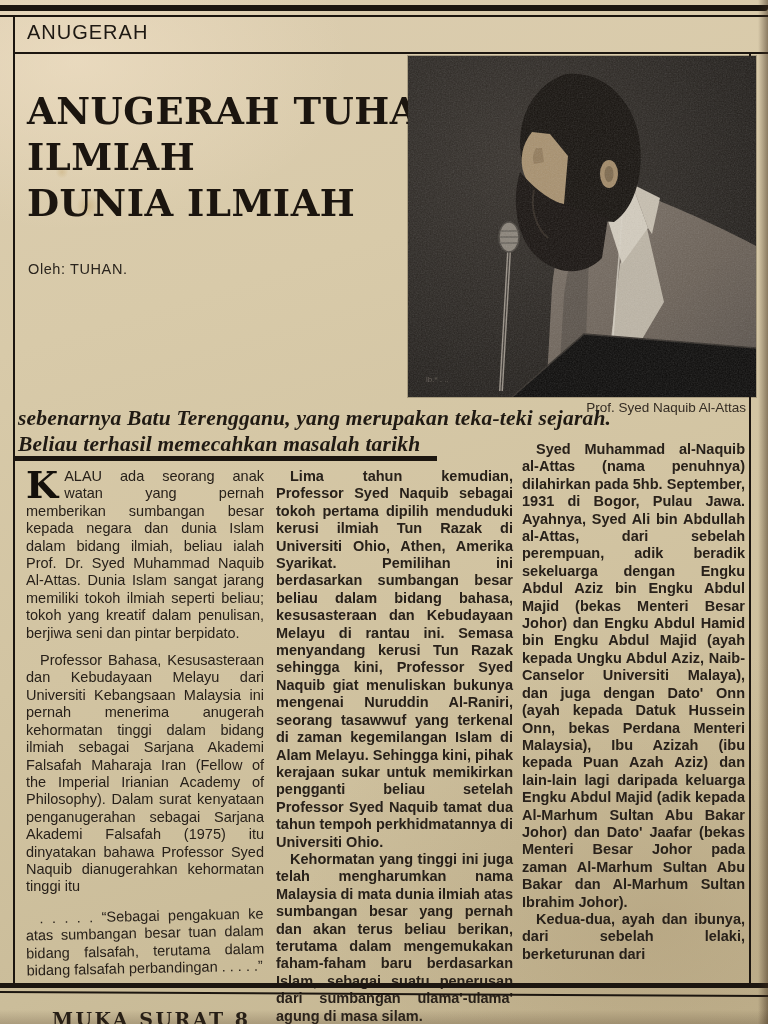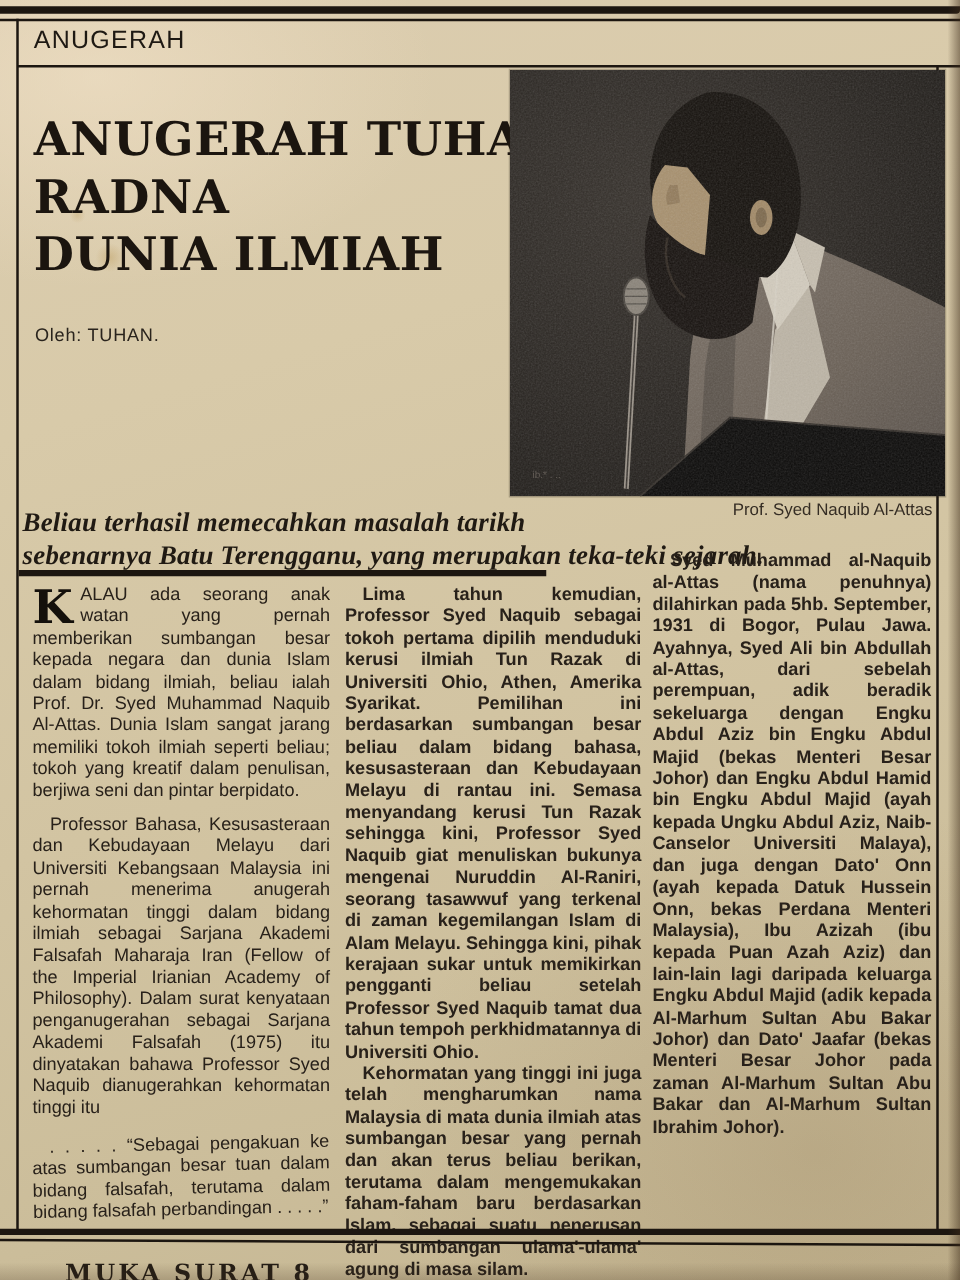--- a/index.html
+++ b/index.html
@@ -59,21 +59,21 @@
 
   <div class="rule rule-top-thick"></div>
   <div class="rule rule-top-thin"></div>
   <div class="section-label">ANUGERAH</div>
   <div class="rule rule-below-label"></div>
   <div class="rule border-left"></div>
   <div class="rule border-right"></div>
 
   <div class="headline">
     <span style="display:block">ANUGERAH TUHAN</span>
-    <span style="display:block">RADNA</span>
+    <span style="display:block">ILMIAH</span>
     <span style="display:block">DUNIA ILMIAH</span>
   </div>
 
   <div class="byline">Oleh: TUHAN.</div>
 
   <div class="photo-wrap">
     <svg width="348" height="341" viewBox="0 0 348 341">
       <defs>
         <radialGradient id="bgv" cx="30%" cy="30%" r="90%">
           <stop offset="0%" stop-color="#37322d"></stop>
@@ -132,38 +132,39 @@
 
       <rect x="18" y="318" width="26" height="7" fill="#55four" opacity="0"></rect>
       <text x="18" y="326" font-size="8" fill="#6a625a" opacity=".8" font-family="Liberation Sans, sans-serif">ib.* . ..</text>
 
       <rect width="348" height="341" filter="url(#grain)" opacity=".18"></rect>
     </svg>
   </div>
   <div class="photo-caption">Prof. Syed Naquib Al-Attas</div>
 
   <div class="standfirst">
+    <span>sebenarnya Batu Terengganu, yang merupakan teka-teki sejarah.</span>
     <span>Beliau terhasil memecahkan masalah tarikh</span>
-    <span>sebenarnya Batu Terengganu, yang merupakan teka-teki sejarah.</span>
   </div>
   <div class="rule rule-lede"></div>
 
   <div class="col col1">
     <p><span class="dropcap">K</span><span>ALAU ada seorang anak watan yang pernah memberikan sumbangan besar kepada negara dan dunia Islam dalam bidang ilmiah, beliau ialah Prof. Dr. Syed Muhammad Naquib Al-Attas. Dunia Islam sangat jarang memiliki tokoh ilmiah seperti beliau; tokoh yang kreatif dalam penulisan, berjiwa seni dan pintar berpidato.</span></p>
     <p class="para-gap">Professor Bahasa, Kesusasteraan dan Kebudayaan Melayu dari Universiti Kebangsaan Malaysia ini pernah menerima anugerah kehormatan tinggi dalam bidang ilmiah sebagai Sarjana Akademi Falsafah Maharaja Iran (Fellow of the Imperial Irianian Academy of Philosophy). Dalam surat kenyataan penganugerahan sebagai Sarjana Akademi Falsafah (1975) itu dinyatakan bahawa Professor Syed Naquib dianugerahkan kehormatan tinggi itu</p>
     <p class="para-gap quote">. . . . . “Sebagai pengakuan ke atas sumbangan besar tuan dalam bidang falsafah, terutama dalam bidang falsafah perbandingan . . . . .”</p>
   </div>
 
   <div class="col col2">
     <p class="para-indent">Lima tahun kemudian, Professor Syed Naquib sebagai tokoh pertama dipilih menduduki kerusi ilmiah Tun Razak di Universiti Ohio, Athen, Amerika Syarikat. Pemilihan ini berdasarkan sumbangan besar beliau dalam bidang bahasa, kesusasteraan dan Kebudayaan Melayu di rantau ini. Semasa menyandang kerusi Tun Razak sehingga kini, Professor Syed Naquib giat menuliskan bukunya mengenai Nuruddin Al-Raniri, seorang tasawwuf yang terkenal di zaman kegemilangan Islam di Alam Melayu. Sehingga kini, pihak kerajaan sukar untuk memikirkan pengganti beliau setelah Professor Syed Naquib tamat dua tahun tempoh perkhidmatannya di Universiti Ohio.</p>
     <p class="para-indent">Kehormatan yang tinggi ini juga telah mengharumkan nama Malaysia di mata dunia ilmiah atas sumbangan besar yang pernah dan akan terus beliau berikan, terutama dalam mengemukakan faham-faham baru berdasarkan Islam, sebagai suatu penerusan dari sumbangan ulama'-ulama' agung di masa silam.</p>
   </div>
 
   <div class="col col3">
     <p class="para-indent">Syed Muhammad al-Naquib al-Attas (nama penuhnya) dilahirkan pada 5hb. September, 1931 di Bogor, Pulau Jawa. Ayahnya, Syed Ali bin Abdullah al-Attas, dari sebelah perempuan, adik beradik sekeluarga dengan Engku Abdul Aziz bin Engku Abdul Majid (bekas Menteri Besar Johor) dan Engku Abdul Hamid bin Engku Abdul Majid (ayah kepada Ungku Abdul Aziz, Naib-Canselor Universiti Malaya), dan juga dengan Dato' Onn (ayah kepada Datuk Hussein Onn, bekas Perdana Menteri Malaysia), Ibu Azizah (ibu kepada Puan Azah Aziz) dan lain-lain lagi daripada keluarga Engku Abdul Majid (adik kepada Al-Marhum Sultan Abu Bakar Johor) dan Dato' Jaafar (bekas Menteri Besar Johor pada zaman Al-Marhum Sultan Abu Bakar dan Al-Marhum Sultan Ibrahim Johor).</p>
+    <p class="para-indent">Kedua-dua, ayah dan ibunya, dari sebelah lelaki, berketurunan dari</p>
   </div>
 
   <div class="rule rule-bottom"></div>
   <div class="rule rule-bottom-thin"></div>
   <div class="footer-label">MUKA SURAT 8</div>
 
   <div class="edge-shade"></div>
   <div class="bottom-shade"></div>
 </div>
 

